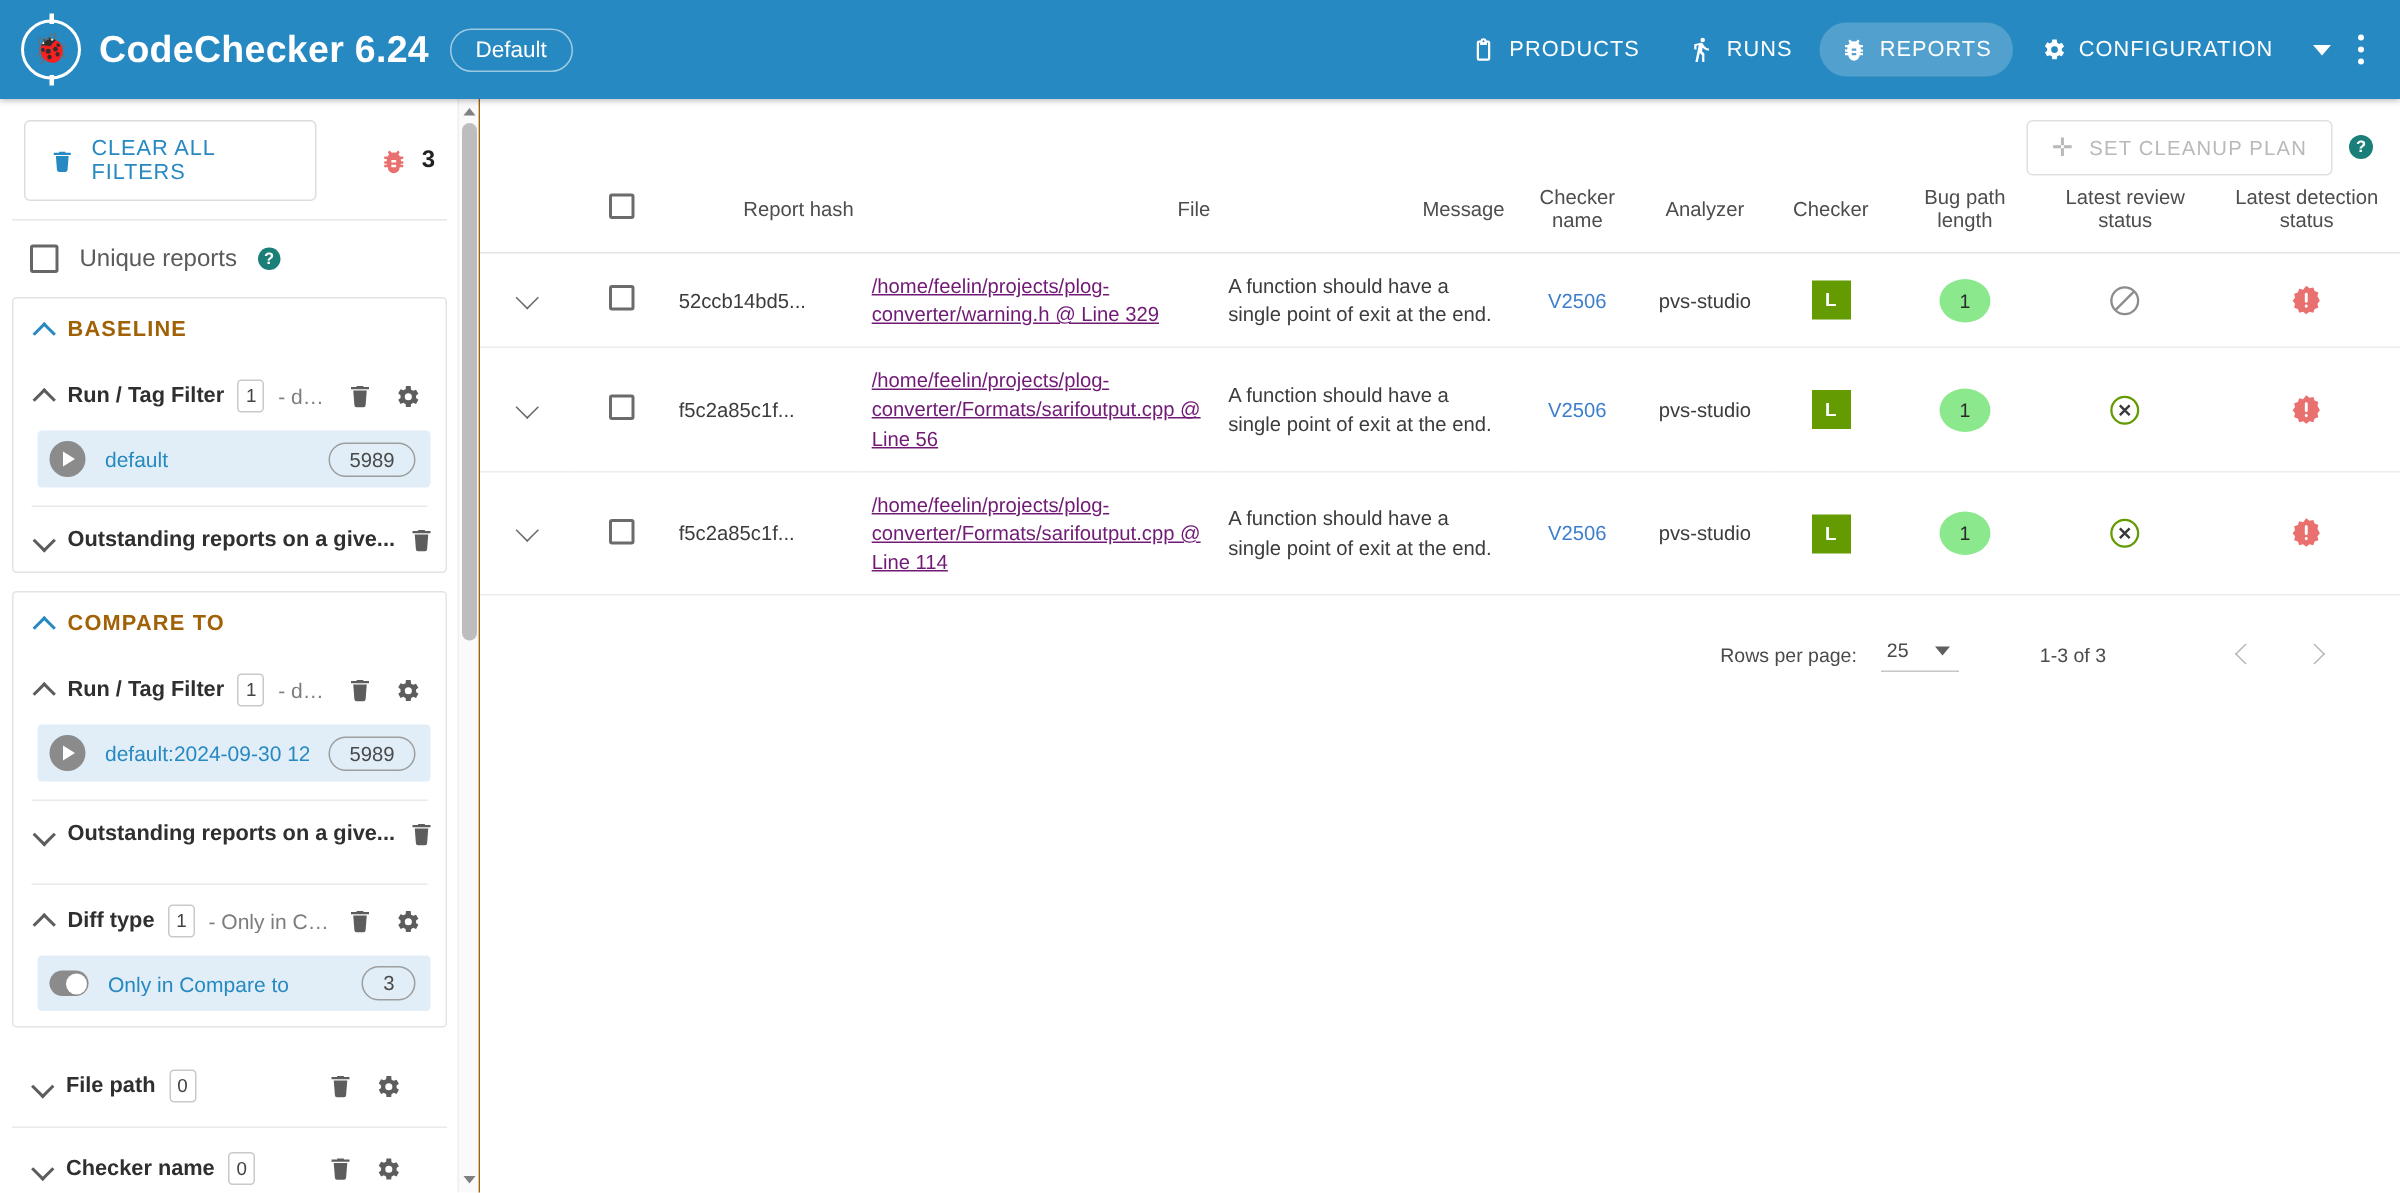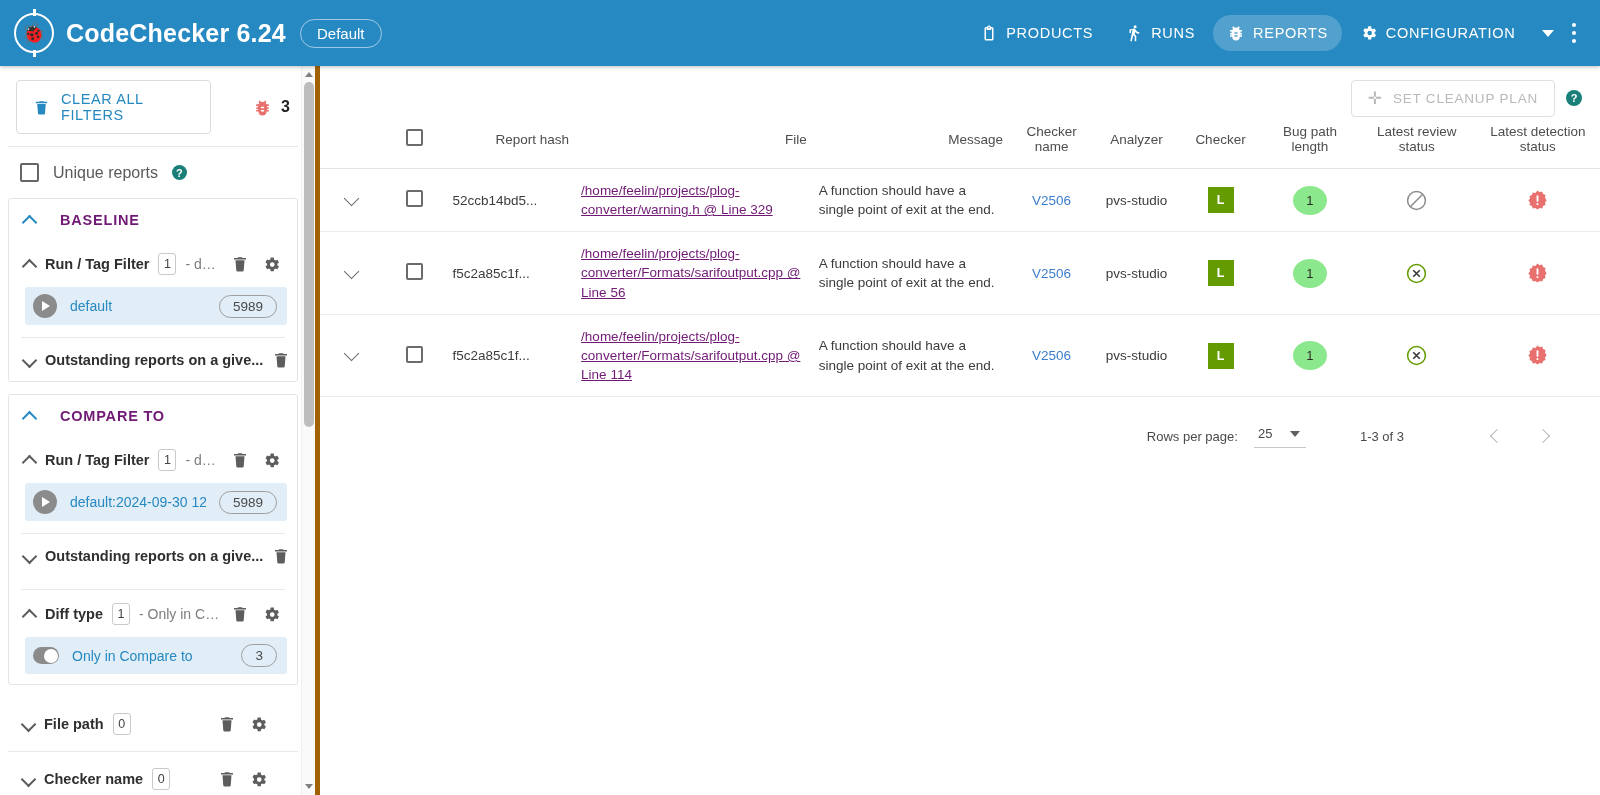--- a/index.html
+++ b/index.html
@@ -67,21 +67,21 @@
     border-top: 7px solid #fff; cursor: pointer;
   }
   .kebab { padding: 6px 14px 6px 18px; cursor: pointer; display: flex; flex-direction: column; gap: 3.5px; }
   .kebab i { display: block; width: 4.5px; height: 4.5px; border-radius: 50%; background: #fff; }
 
   
   .sidebar {
     position: absolute; top: 66px; left: 0;
     width: 320px; height: 729px;
     background: #fff;
-    border-right: 5px solid #a16207;
+    border-right: 1px solid #a16207;
     overflow: hidden;
   }
   .sb-inner { position: absolute; top: 0; left: 0; width: 306px; }
   .sb-toprow {
     display: flex; align-items: center;
     padding: 14px 16px 12px 16px;
   }
   .clear-btn {
     display: flex; align-items: center; gap: 11px;
     border: 1px solid #dcdcdc; border-radius: 4px;
@@ -112,23 +112,23 @@
     background: #1b7f79; color: #fff; font-size: 11px; font-weight: bold;
     display: flex; align-items: center; justify-content: center;
     cursor: pointer; flex: 0 0 15px;
   }
 
   .card {
     border: 1px solid #e4e4e4; border-radius: 3px;
     margin: 0 8px 12px 8px; background: #fff;
   }
   .group-head {
-    display: flex; align-items: center; gap: 24px;
+    display: flex; align-items: center; gap: 9px;
     padding: 13px 14px 12px 14px;
-    color: #701a75; font-size: 14.5px; font-weight: bold; letter-spacing: .8px;
+    color: #a16207; font-size: 14.5px; font-weight: bold; letter-spacing: .8px;
     cursor: pointer;
   }
   .chev {
     width: 13px; height: 13px; position: relative; flex: 0 0 13px;
   }
   .chev::before {
     content: ""; position: absolute; left: 1px; top: 3px;
     width: 9px; height: 9px;
     border-left: 2px solid #5c5c5c; border-bottom: 2px solid #5c5c5c;
   }

